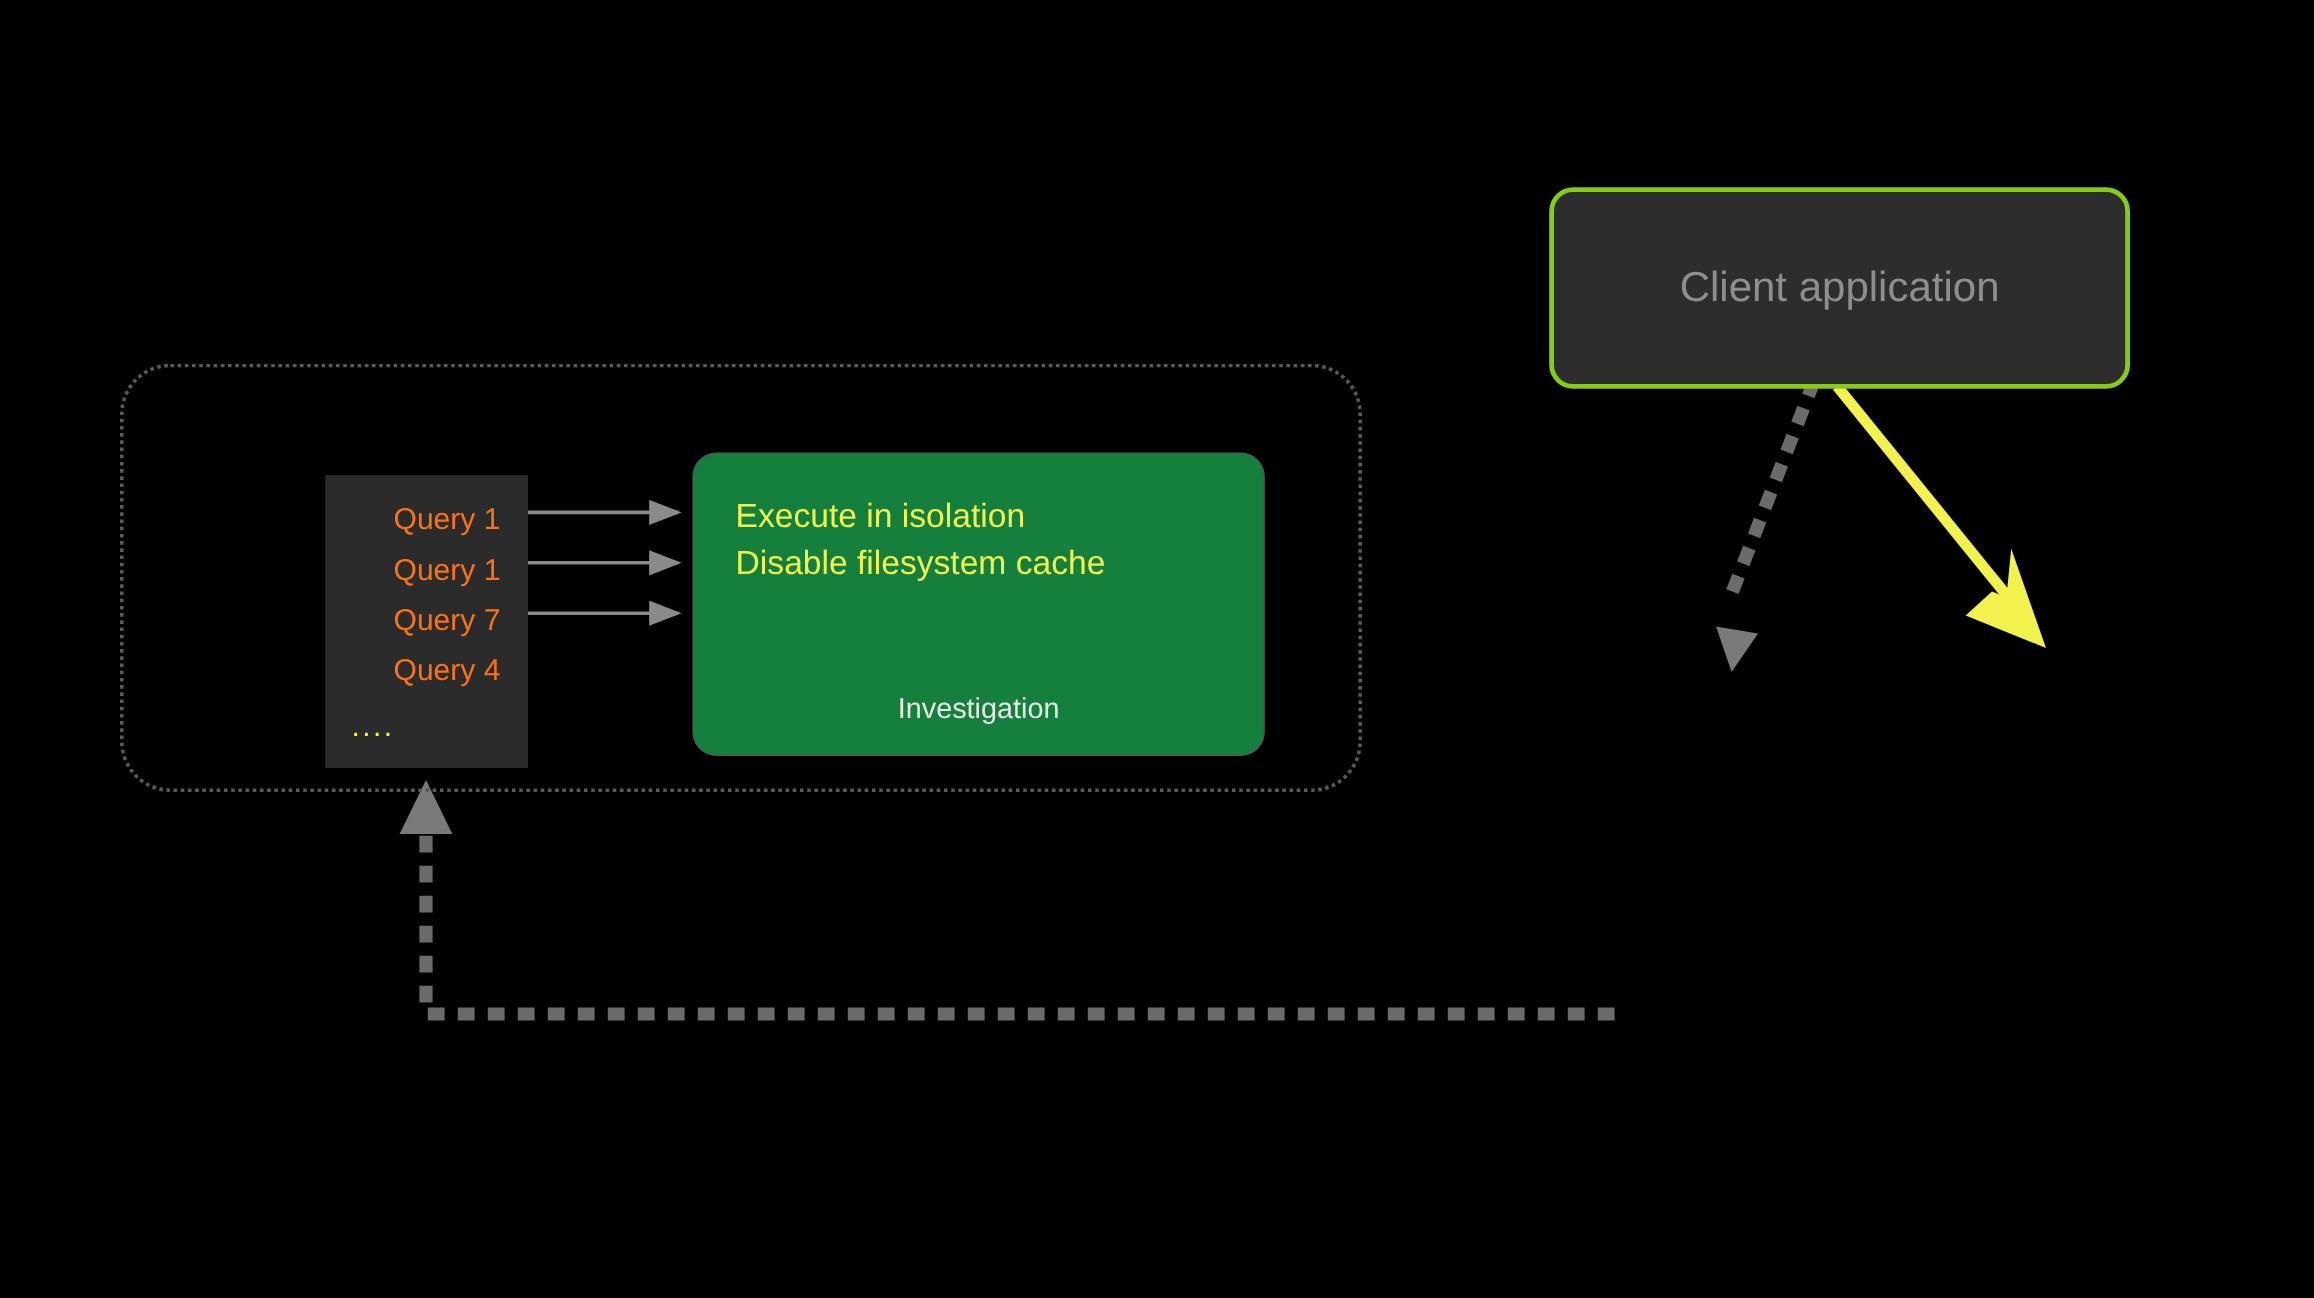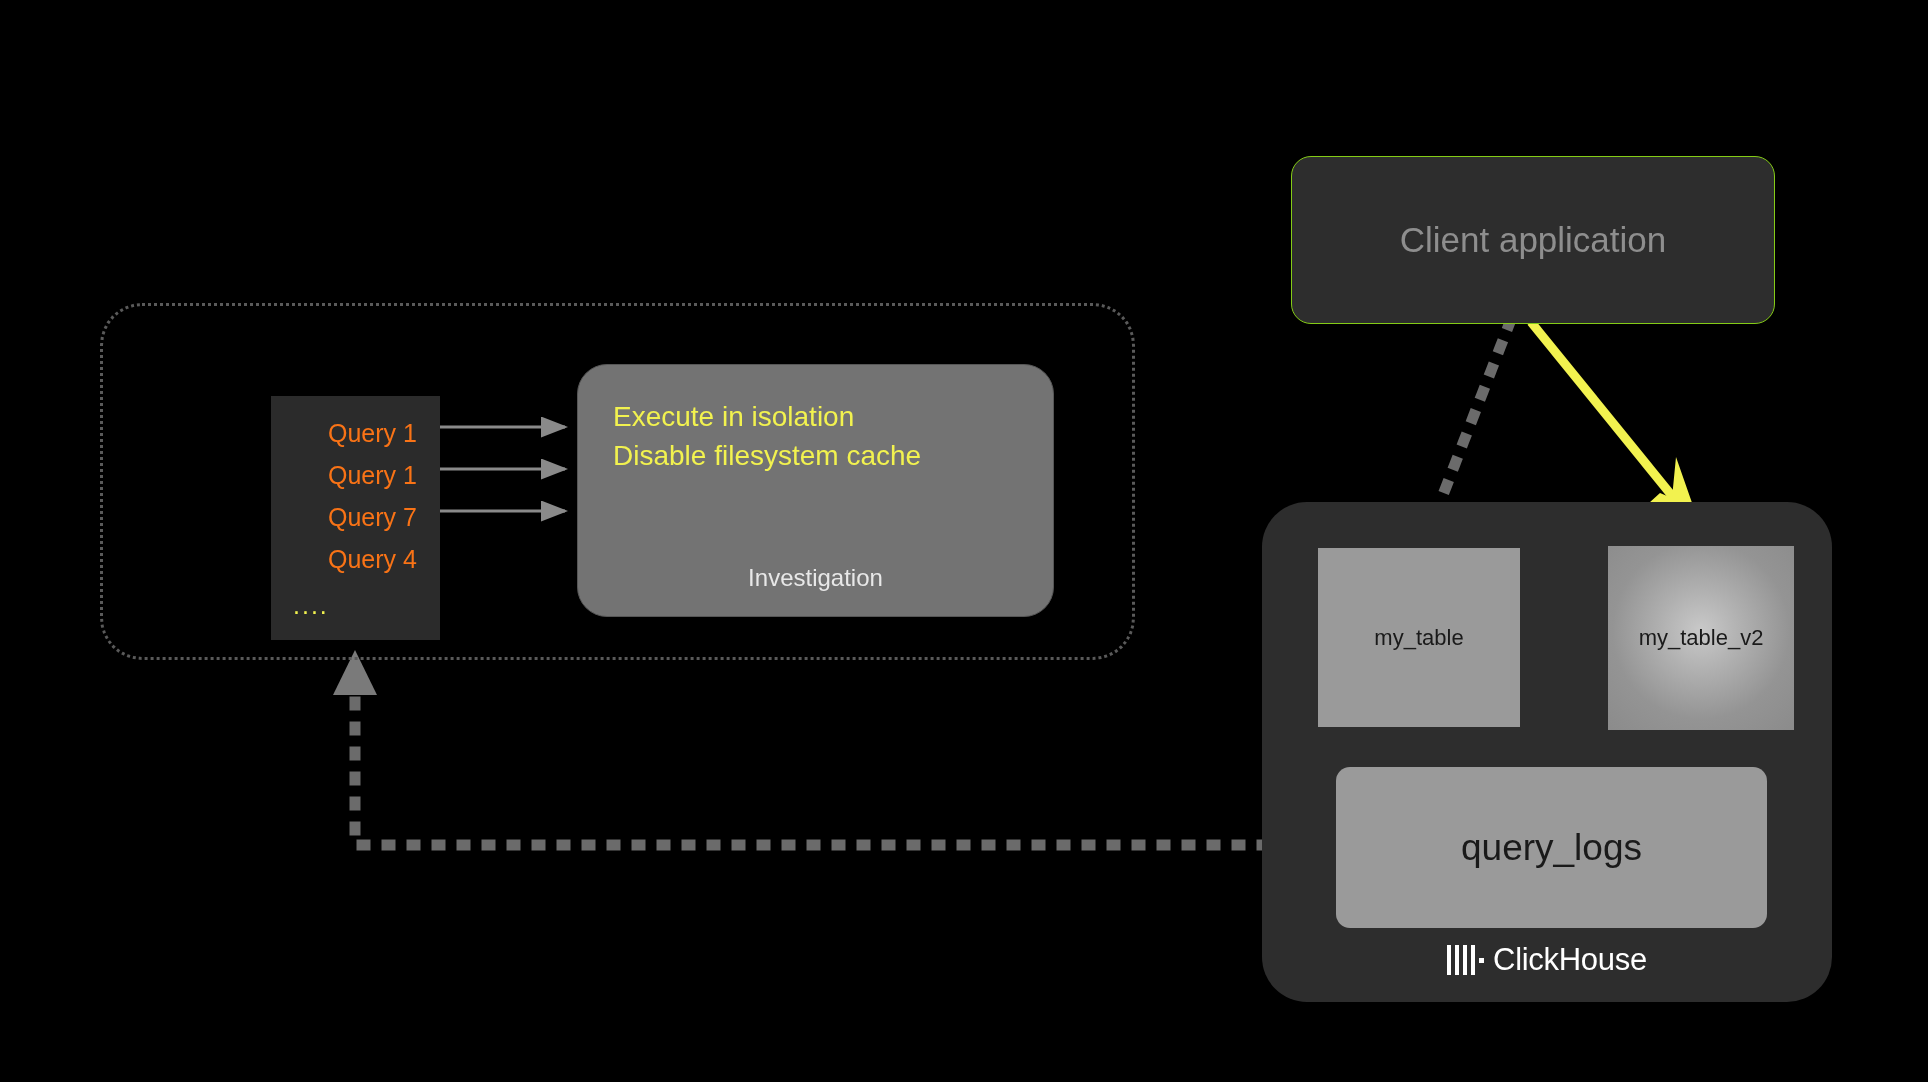--- a/index.html
+++ b/index.html
@@ -51,26 +51,26 @@
     font-size: 25px;
     line-height: 42px;
     letter-spacing: 2px;
     margin-top: 4px;
   }
 
   
   .investigation-box {
     position: absolute;
     left: 577px;
-    top: 364px;
+    top: 377px;
     width: 477px;
     height: 253px;
-    background: #737373;
+    background: #15803d;
     border: 1px solid #565656;
-    border-radius: 30px;
+    border-radius: 20px;
     box-sizing: border-box;
     padding: 32px 0 0 35px;
   }
   .inv-line {
     color: #f2f24f;
     font-size: 28px;
     line-height: 39px;
     white-space: nowrap;
   }
   .inv-line.spaced { margin-top: 16px; }
@@ -85,21 +85,21 @@
   }
 
   
   .client-box {
     position: absolute;
     left: 1291px;
     top: 156px;
     width: 484px;
     height: 168px;
     background: #2d2d2d;
-    border: 1px solid #84cc16;
+    border: 4px solid #84cc16;
     border-radius: 20px;
     box-sizing: border-box;
     display: flex;
     align-items: center;
     justify-content: center;
   }
   .client-box-label {
     color: #8e8e8e;
     font-size: 35px;
   }
@@ -245,40 +245,14 @@
   <div class="investigation-box">
     <div class="inv-line">Execute in isolation</div>
     <div class="inv-line">Disable filesystem cache</div>
     <div class="investigation-caption">Investigation</div>
   </div>
 
   <div class="client-box">
     <span class="client-box-label">Client application</span>
   </div>
 
-  <div class="clickhouse-panel">
-
-    <div class="table-box my-table">
-      <span>my_table</span>
-    </div>
-
-    <div class="table-box my-table-v2">
-      <span>my_table_v2</span>
-    </div>
-
-    <div class="query-logs-box">
-      <span>query_logs</span>
-    </div>
-
-    <div class="ch-logo">
-      <span class="ch-mark">
-        <i></i>
-          <i></i>
-          <i></i>
-          <i></i>
-          <i class="dot"></i>
-      </span>
-      <span class="ch-wordmark">ClickHouse</span>
-    </div>
-
-  </div>
 
 </div>
 
 </body></html>

